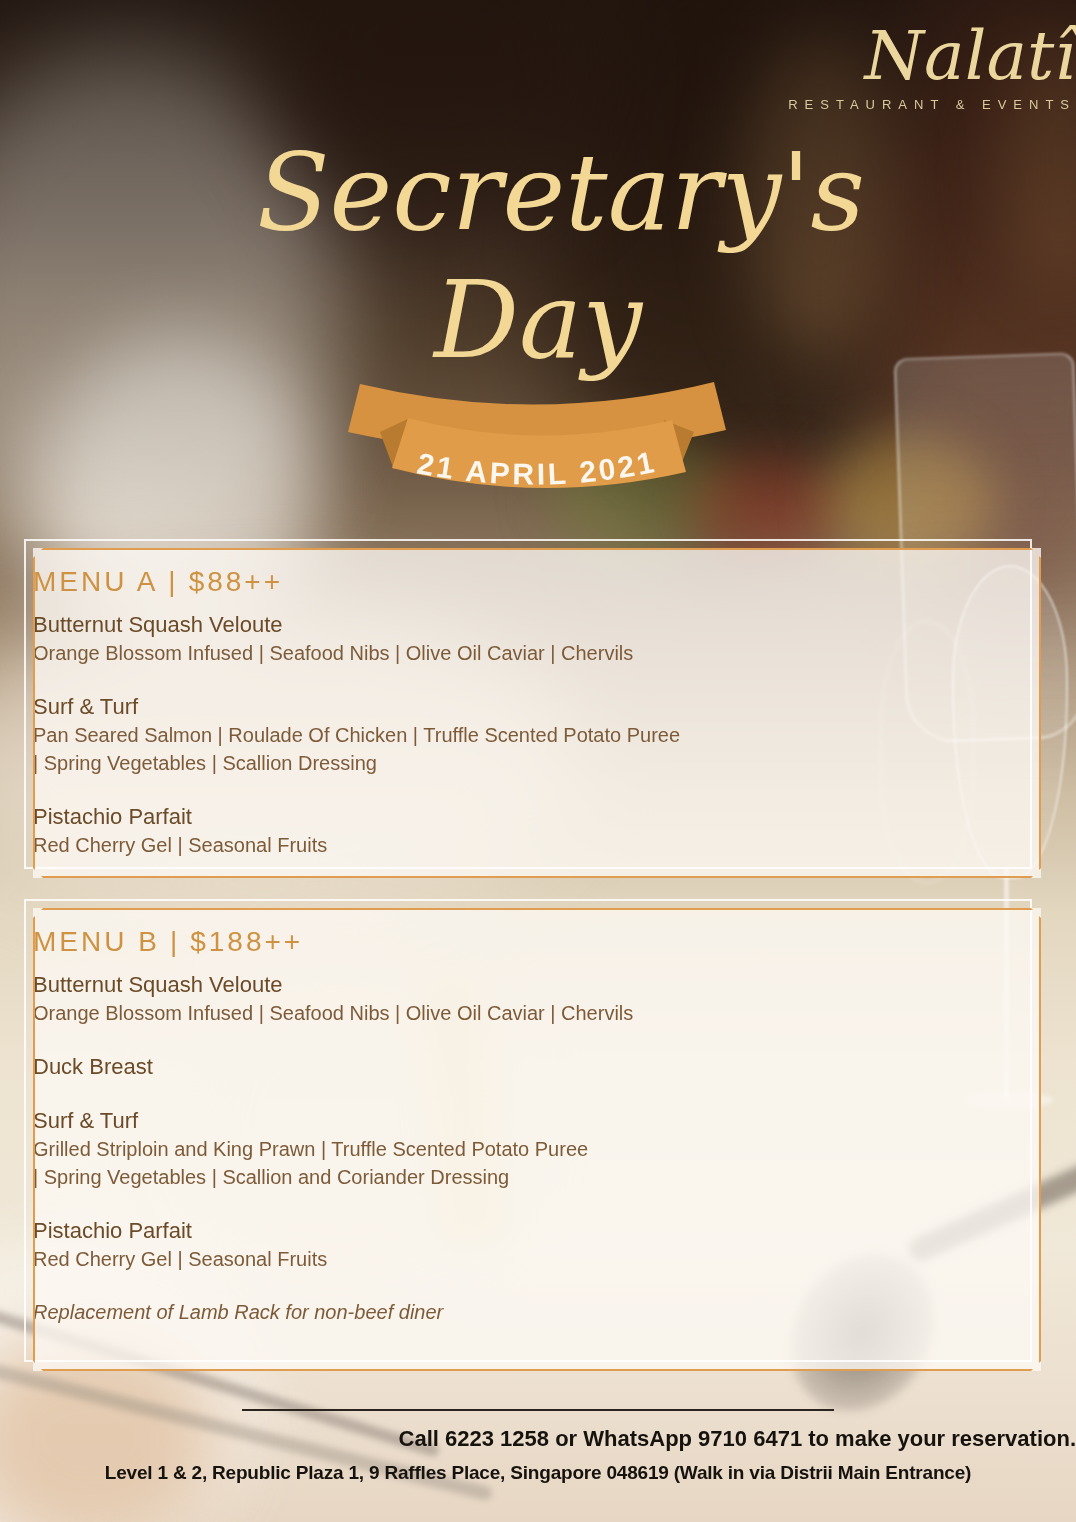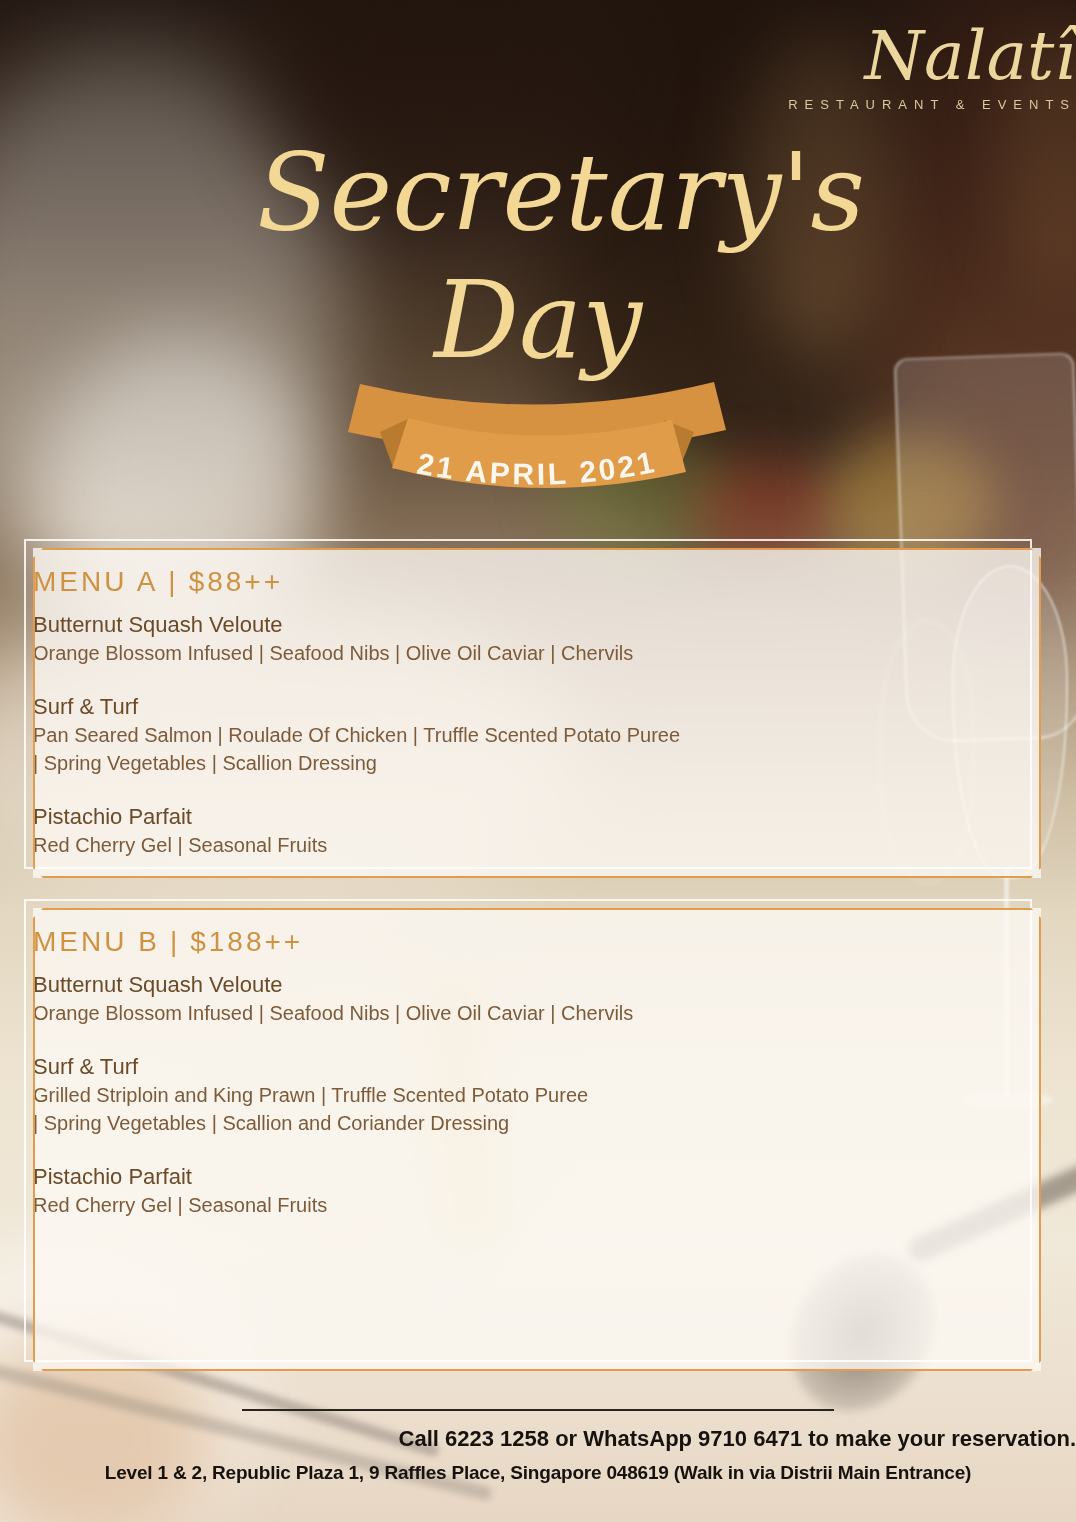--- a/index.html
+++ b/index.html
@@ -129,30 +129,32 @@
 
   <section class="panel panel-b">
     <h2 class="menu-head">
       <span class="mh-name">MENU B</span><span class="mh-sep">|</span><span class="mh-price">$188++</span>
     </h2>
     <div class="course first">
       <div class="course-title">Butternut Squash Veloute</div>
       <div class="course-desc">Orange Blossom Infused | Seafood Nibs | Olive Oil Caviar | Chervils</div>
     </div>
     <div class="course">
+      <div class="course-title">Duck Breast</div>
     </div>
     <div class="course">
       <div class="course-title">Surf &amp; Turf</div>
       <div class="course-desc">Grilled Striploin and King Prawn | Truffle Scented Potato Puree</div>
       <div class="course-desc">| Spring Vegetables | Scallion and Coriander Dressing</div>
     </div>
     <div class="course">
       <div class="course-title">Pistachio Parfait</div>
       <div class="course-desc">Red Cherry Gel | Seasonal Fruits</div>
     </div>
+    <div class="menu-note">Replacement of Lamb Rack for non-beef diner</div>
   </section>
 
   <footer class="footer">
     <div class="f-rule"></div>
     <div class="f-call">Call 6223 1258 or WhatsApp 9710 6471 to make your reservation.</div>
     <div class="f-addr">Level 1 &amp; 2, Republic Plaza 1, 9 Raffles Place, Singapore 048619 (Walk in via Distrii Main Entrance)</div>
   </footer>
 
 </div>
 

